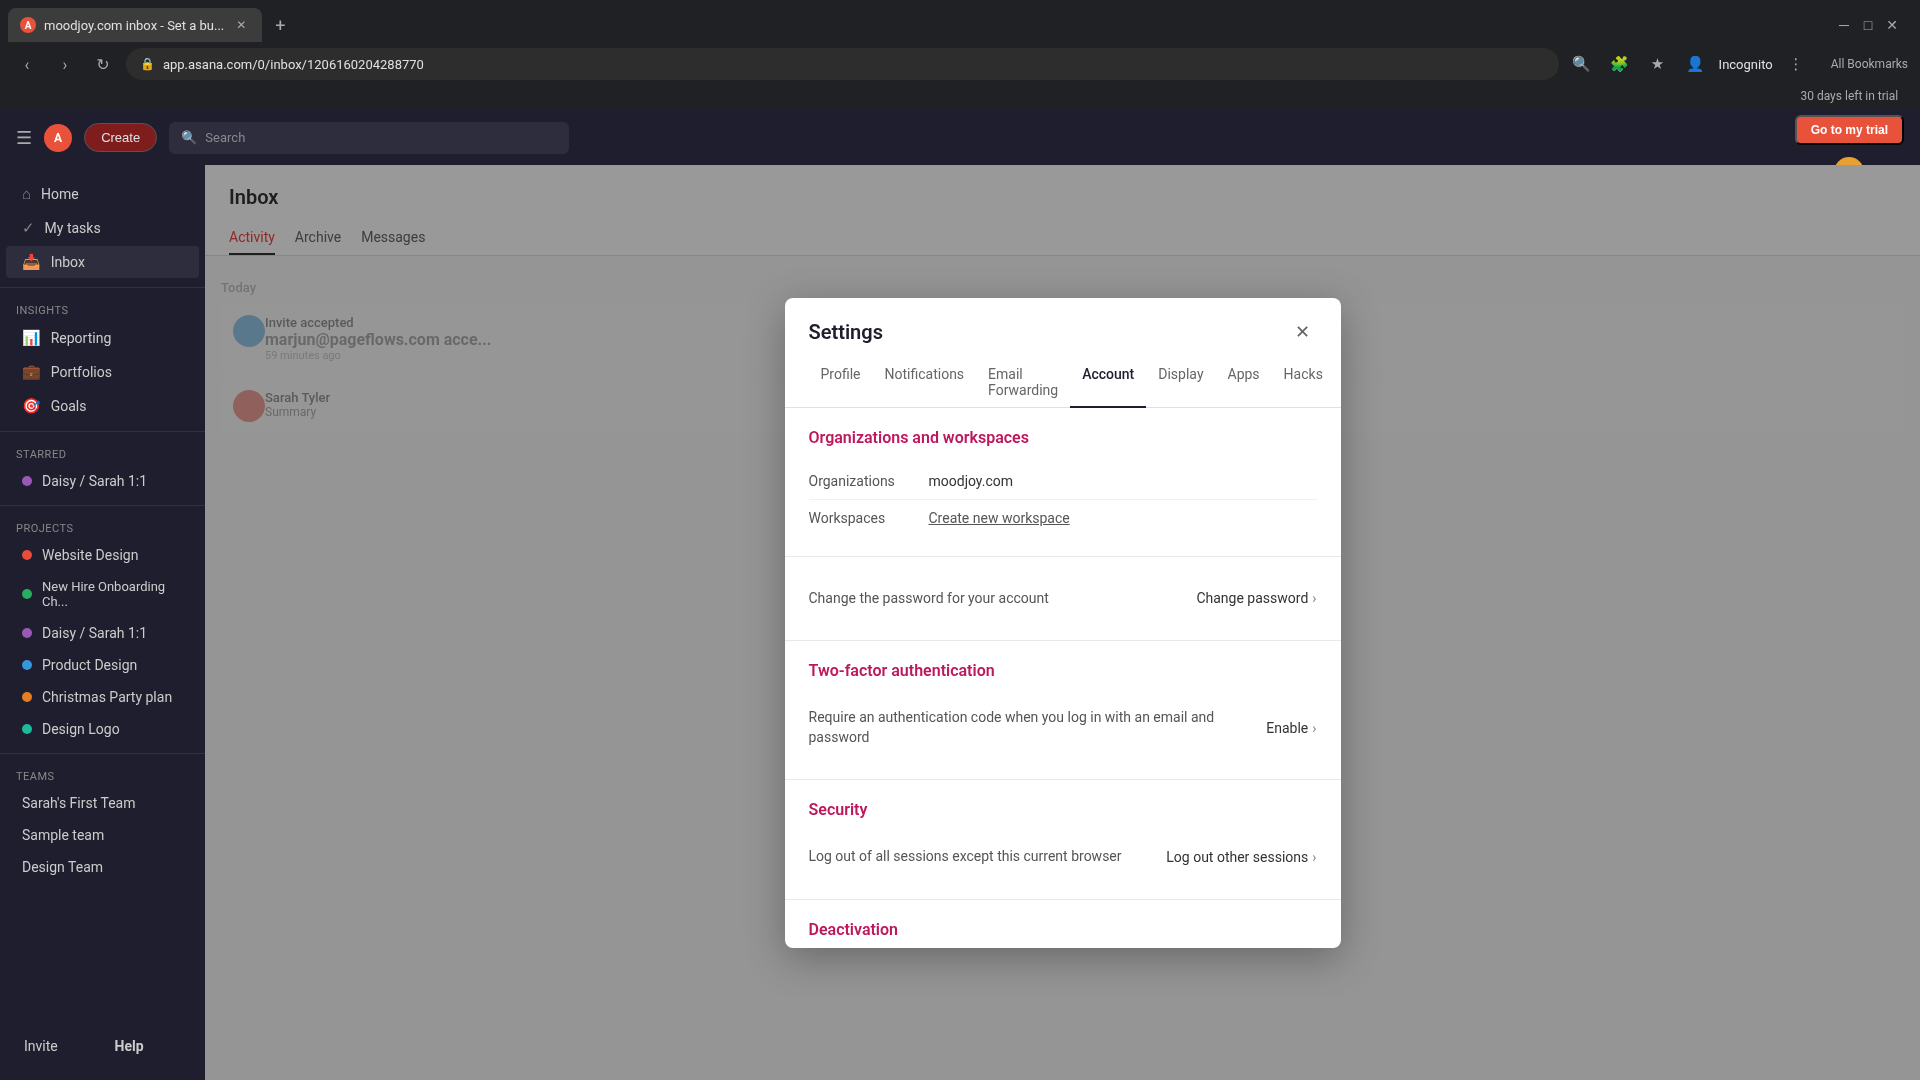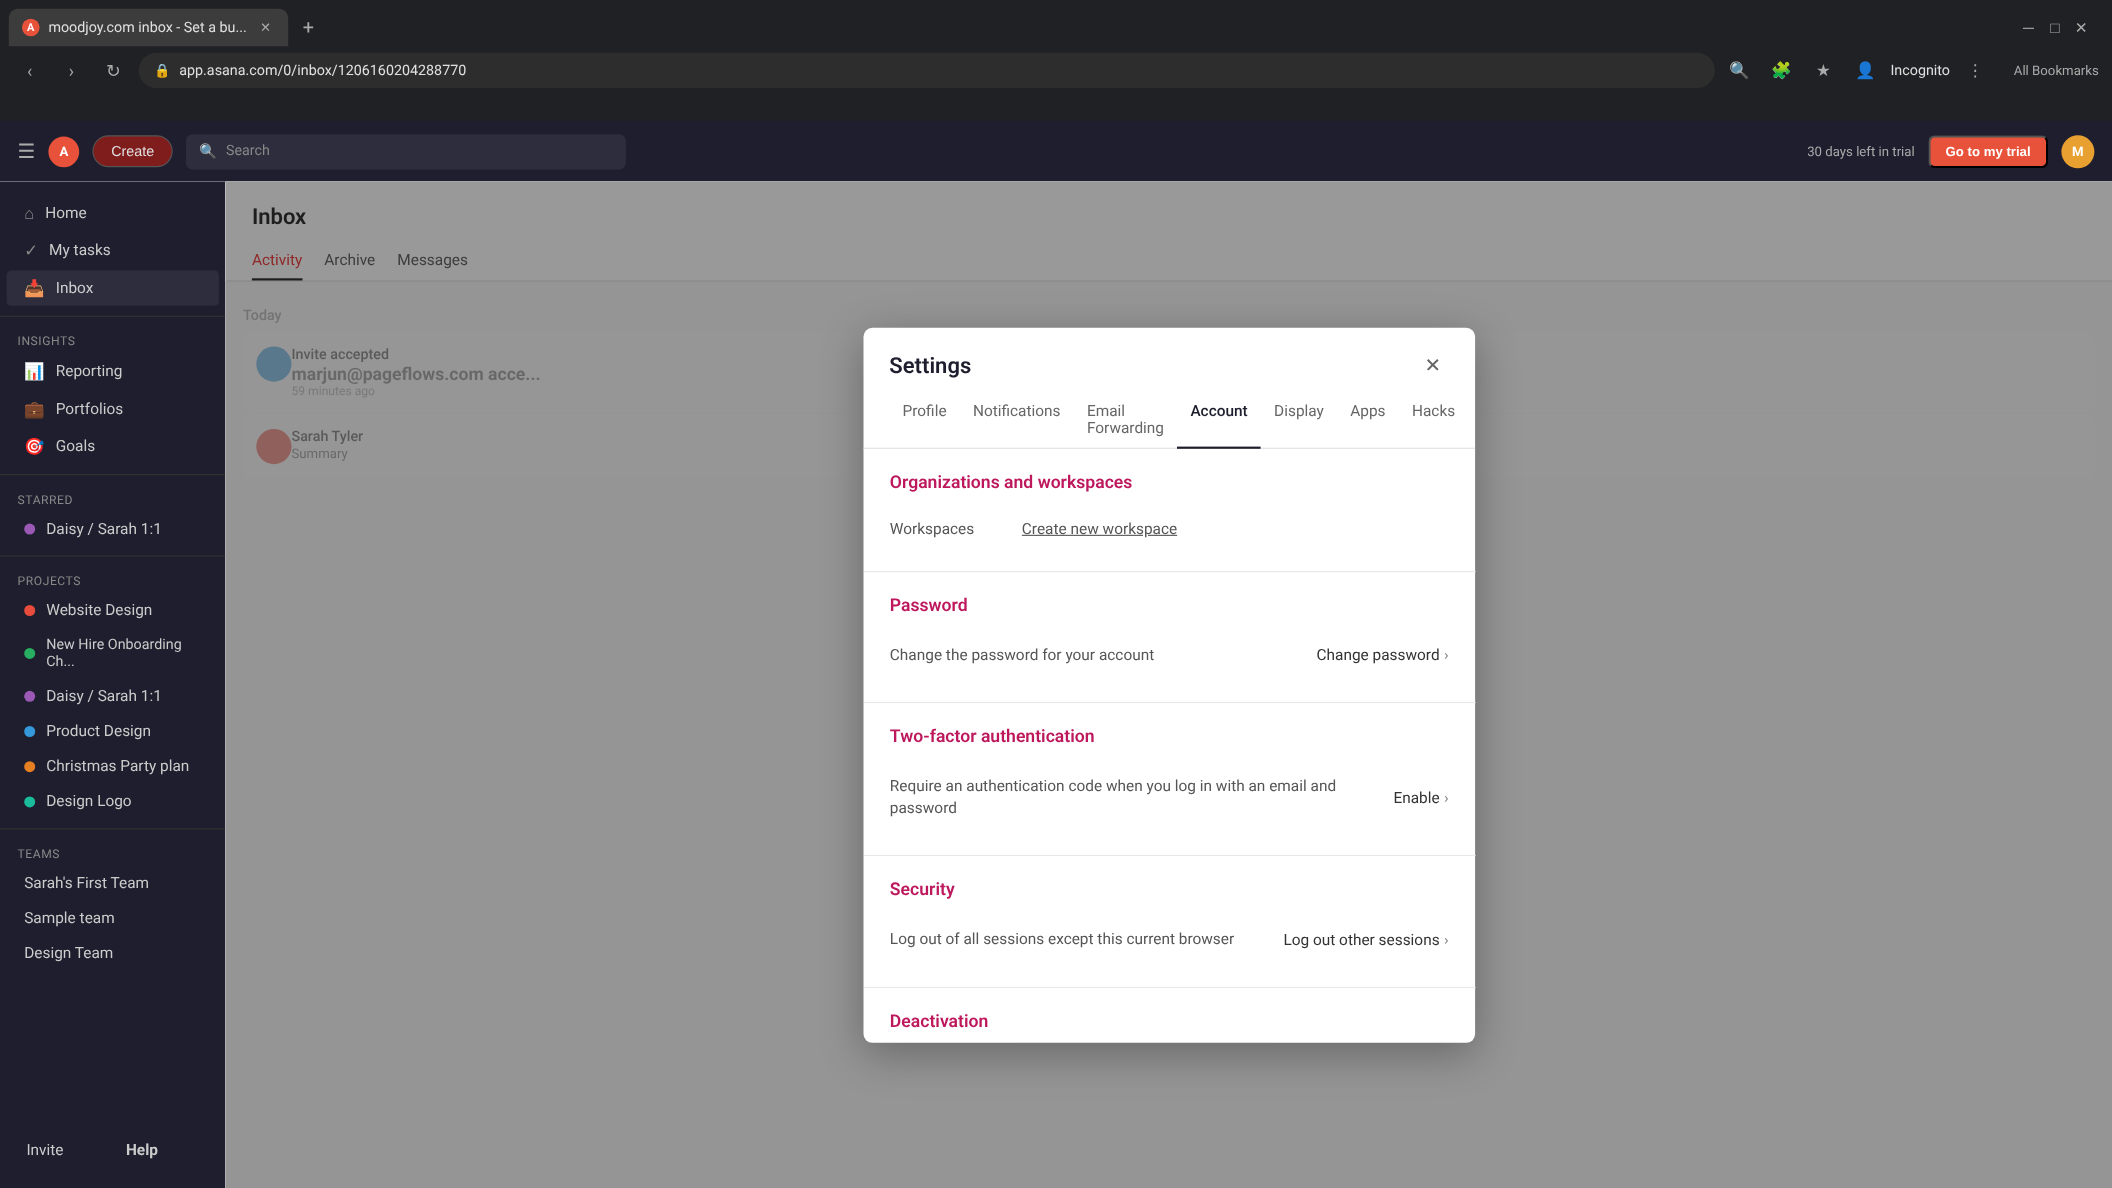--- a/index.html
+++ b/index.html
@@ -172,20 +172,21 @@
       color: #aaa;
       font-size: 13px;
       gap: 8px;
       max-width: 400px;
     }
     .topbar-right {
       display: flex;
       align-items: center;
       gap: 12px;
       margin-left: auto;
+      flex-direction: column;
     }
     .trial-text {
       color: #aaa;
       font-size: 12px;
     }
     .upgrade-btn {
       background: #e8523a;
       color: white;
       padding: 6px 14px;
       border-radius: 6px;
@@ -618,27 +619,30 @@
           <div class="modal-tab">Display</div>
           <div class="modal-tab">Apps</div>
           <div class="modal-tab">Hacks</div>
         </div>
 
         <div class="modal-body">
 
           <div class="settings-section">
             <div class="section-title">Organizations and workspaces</div>
             <div class="settings-row">
+              <div class="settings-label">Organizations</div>
+              <div class="settings-value">moodjoy.com</div>
+            </div>
+            <div class="settings-row">
               <div class="settings-label">Workspaces</div>
               <div class="settings-link">Create new workspace</div>
             </div>
           </div>
 
           <div class="settings-section">
-            <div class="section-title">Password</div>
             <div class="action-row">
               <div class="action-description">Change the password for your account</div>
               <div class="action-btn">
                 <span>Change password</span>
                 <span class="chevron">›</span>
               </div>
             </div>
           </div>
 
           <div class="settings-section">

